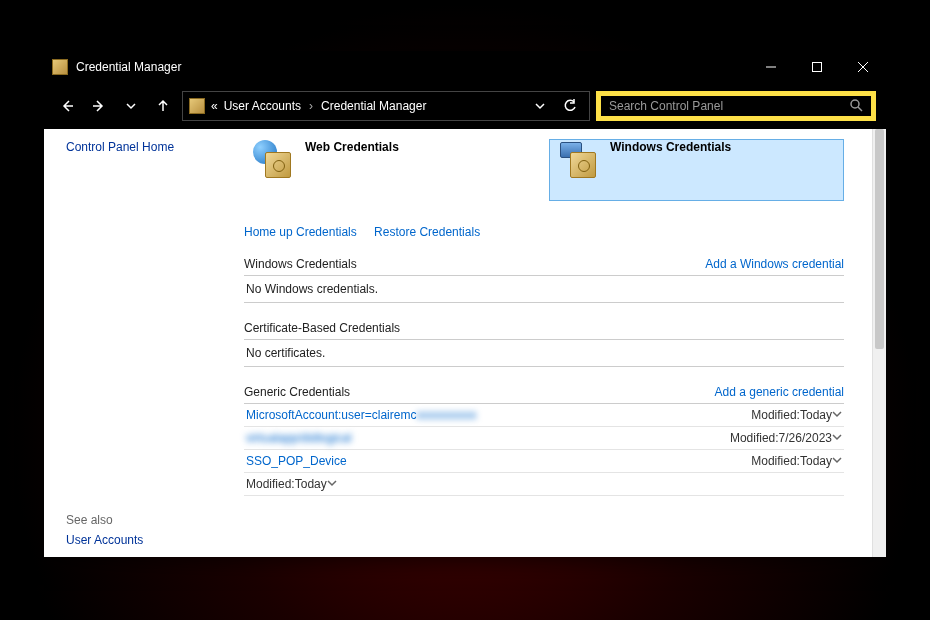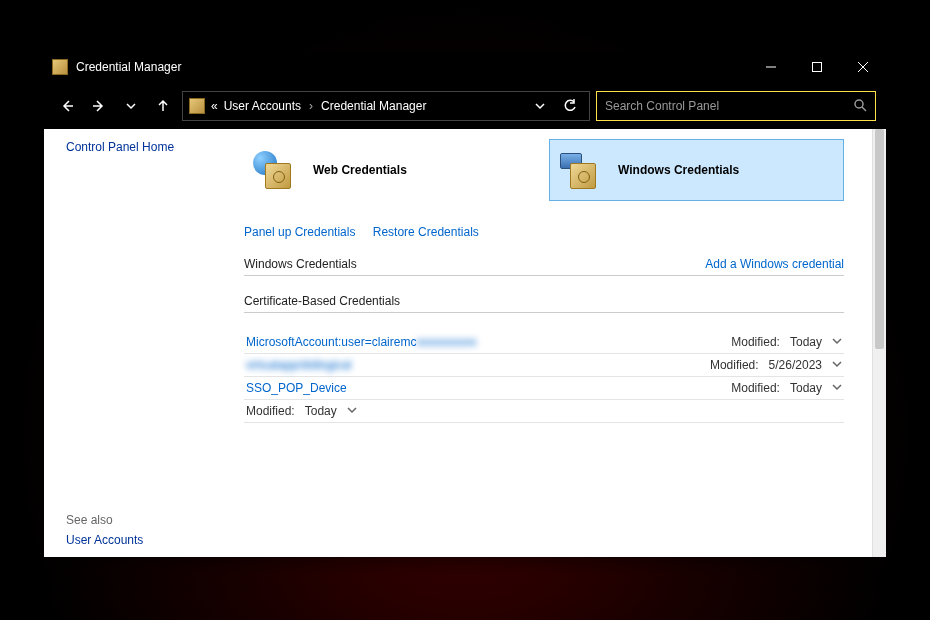--- a/index.html
+++ b/index.html
@@ -66,21 +66,21 @@
     width: 16px; height: 16px;
     background: linear-gradient(135deg,#e6c878,#b89040);
     border: 1px solid #8a6a20;
   }
   .addr-bar .crumb { font-size: 12px; white-space: nowrap; }
   .addr-bar .sep { color: #aaa; margin: 0 2px; }
   .addr-right { margin-left: auto; display: flex; gap: 4px; }
   .search-box {
     width: 280px; height: 30px;
     background: #000;
-    border: 1px solid #fde047;
+    border: 5px solid #fde047;
     display: flex; align-items: center;
     padding: 0 8px;
     color: #999;
   }
   .search-box input {
     background: transparent; border: none; outline: none;
     color: #fff; flex: 1; font-size: 12px;
   }
   .search-box input::placeholder { color: #999; }
   .content {
@@ -103,22 +103,22 @@
     position: relative;
   }
   .tabs {
     display: flex; gap: 10px;
     margin-bottom: 24px;
   }
   .tab {
     flex: 1;
     height: 62px;
     border: 1px solid transparent;
-    display: flex; align-items: center;
-    gap: 22px;
+    display: flex; 
+    gap: 14px;
     padding-left: 8px;
   }
   .tab.selected {
     background: #cce8ff;
     border: 1px solid #66aee6;
   }
   .tab-icon {
     width: 38px; height: 38px;
     position: relative;
   }
@@ -164,21 +164,21 @@
   }
   .cred-row {
     display: flex; align-items: center;
     border-bottom: 1px solid #e4e4e4;
     padding: 4px 2px;
     font-size: 12px;
   }
   .cred-name { color: #0066cc; flex: 1; }
   .cred-name.blurred { filter: blur(3px); }
   .cred-name .bl { filter: blur(3px); display: inline-block; }
-  .cred-meta { display: flex; align-items: center; gap: 10px; color: #333; }
+  .cred-meta { display: flex; align-items: center; gap: 0; color: #333; }
   .cred-meta .mod-label { color: #333; }
   .chev { color: #666; }
   .vscroll {
     position: absolute; right: 0; top: 78px; bottom: 0;
     width: 14px; background: #f0f0f0;
     border-left: 1px solid #e0e0e0;
   }
   .vscroll .thumb {
     position: absolute; left: 2px; right: 2px;
     top: 0; height: 220px;
@@ -285,54 +285,60 @@
         <div class="tab selected">
           <div class="tab-icon">
             <div class="monitor"></div>
               <div class="safe"></div>
           </div>
           <div class="tab-label">Windows Credentials</div>
         </div>
       </div>
 
       <div class="actions-row">
-        <a>Panel up Credentials</a>
+        <a>Home up Credentials</a>
         <a>Restore Credentials</a>
       </div>
 
       <div class="section">
         <div class="section-header">
           <span class="section-title">Windows Credentials</span>
           <a class="section-link">Add a Windows credential</a>
         </div>
+        <div class="section-empty">No Windows credentials.</div>
       </div>
 
       <div class="section">
         <div class="section-header">
           <span class="section-title">Certificate-Based Credentials</span>
         </div>
+        <div class="section-empty">No certificates.</div>
       </div>
 
       <div class="section">
+        <div class="section-header">
+          <span class="section-title">Generic Credentials</span>
+          <a class="section-link">Add a generic credential</a>
+        </div>
         <div id="generic-list">
             <div class="cred-row">
               <span class="cred-name">MicrosoftAccount:user=clairemc<span class="bl">xxxxxxxxxx</span></span>
               <span class="cred-meta">
                 <span class="mod-label">Modified:</span>
                 <span>Today</span>
                 <span class="chev"><svg width="10" height="10" stroke="#666" fill="none" stroke-width="1.5">
                     <path d="M1 3 L5 7 L9 3"></path>
                   </svg></span>
               </span>
             </div>
             <div class="cred-row">
               <span class="cred-name blurred">virtualapp/didlogical</span>
               <span class="cred-meta">
                 <span class="mod-label">Modified:</span>
-                <span>5/26/2023</span>
+                <span>7/26/2023</span>
                 <span class="chev"><svg width="10" height="10" stroke="#666" fill="none" stroke-width="1.5">
                     <path d="M1 3 L5 7 L9 3"></path>
                   </svg></span>
               </span>
             </div>
             <div class="cred-row">
               <span class="cred-name">SSO_POP_Device</span>
               <span class="cred-meta">
                 <span class="mod-label">Modified:</span>
                 <span>Today</span>

